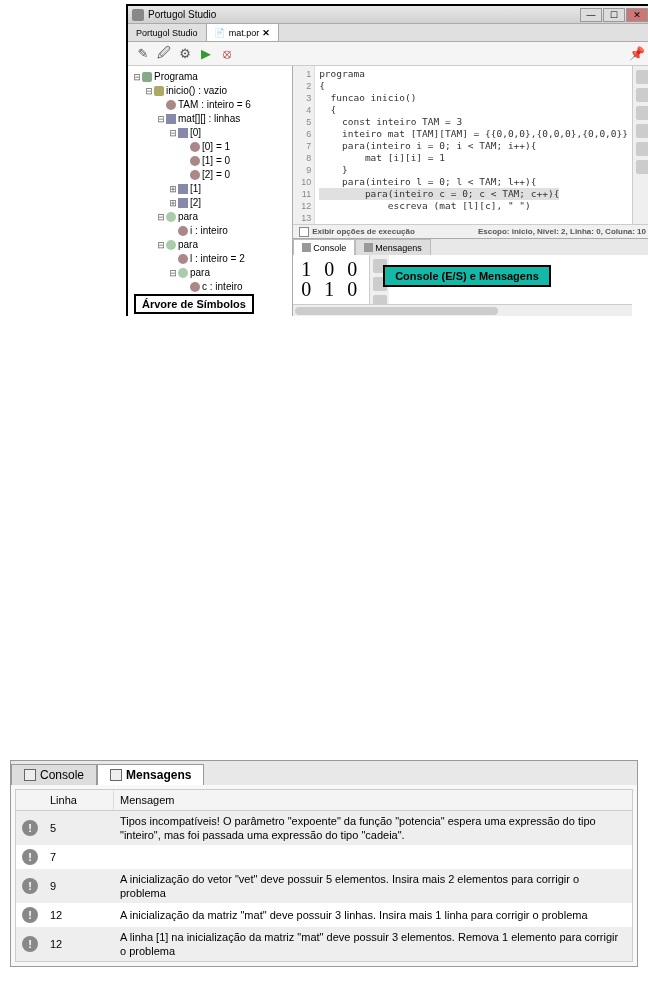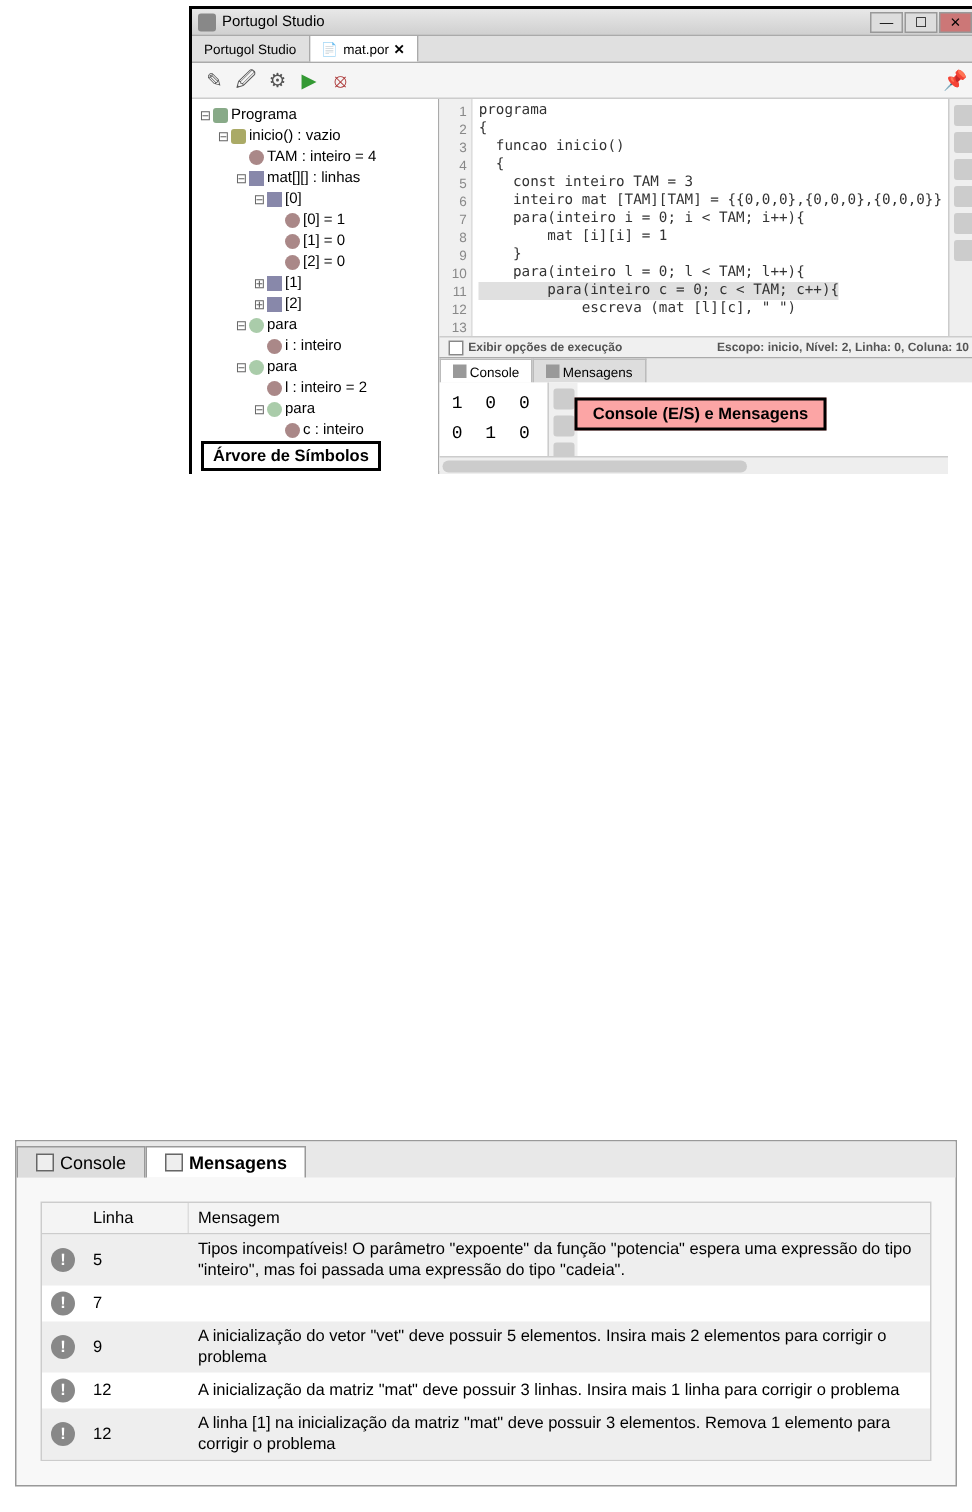--- a/index.html
+++ b/index.html
@@ -238,35 +238,35 @@
     .ctab.inactive { background: #ddd; }
     .ctab-icon { width:9px;height:9px;background:#999;display:inline-block;}
     
     .console-body {
       flex: 1;
       display: flex;
       background: #fff;
       position: relative;
     }
     .console-out {
-      font-family: Liberation Mono, monospace;
-      font-size: 12px;
+      font-family: Liberation Serif, serif;
+      font-size: 20px;
       padding: 4px 8px;
       line-height: 20px;
       letter-spacing: 4px;
     }
     .console-label-box {
       position: absolute;
       top: 10px;
       left: 90px;
       border: 2px solid #000;
       padding: 3px 10px;
       font-size: 11px;
       font-weight: bold;
-      background: #fca5a5;
+      background: #14b8a6;
     }
     .console-side {
       width: 20px;
       background: #efefef;
       border-left: 1px solid #ccc;
       display:flex;flex-direction:column;align-items:center;padding-top:4px;gap:4px;
     }
     .hscroll {
       position:absolute;bottom:0;left:0;right:20px;height:12px;
       background:#eee;border-top:1px solid #ccc;
@@ -295,21 +295,21 @@
       font-size: 12px;
       display: flex; align-items: center; gap: 4px;
       background: #ddd;
     }
     .mtab.active { background: #fff; font-weight: bold;}
     .mtab-icon { width:12px;height:12px;border:1px solid #666;background:#eee;}
     
     .msg-table {
       background: #fff;
       border: 1px solid #ccc;
-      margin: 16px;
+      margin: 4px;
     }
     .msg-header {
       display: flex;
       font-size: 11px;
       font-weight: normal;
       border-bottom: 1px solid #ccc;
       background: #f4f4f4;
     }
     .mh-icon { width: 28px;}
     .mh-line { width: 70px; padding: 4px 6px; border-right:1px solid #ddd;}
@@ -385,21 +385,21 @@
             <span>Programa</span>
           </div>
           <div class="tree-node d1">
             <span class="tree-toggle">⊟</span>
             <span class="tree-icon ti-func"></span>
             <span>inicio() : vazio</span>
           </div>
           <div class="tree-node d2">
             <span class="tree-toggle"></span>
             <span class="tree-icon ti-var"></span>
-            <span>TAM : inteiro = 4</span>
+            <span>TAM : inteiro = 6</span>
           </div>
           <div class="tree-node d2">
             <span class="tree-toggle">⊟</span>
             <span class="tree-icon ti-arr"></span>
             <span>mat[][] : linhas</span>
           </div>
           <div class="tree-node d3">
             <span class="tree-toggle">⊟</span>
             <span class="tree-icon ti-arr"></span>
             <span>[0]</span>

